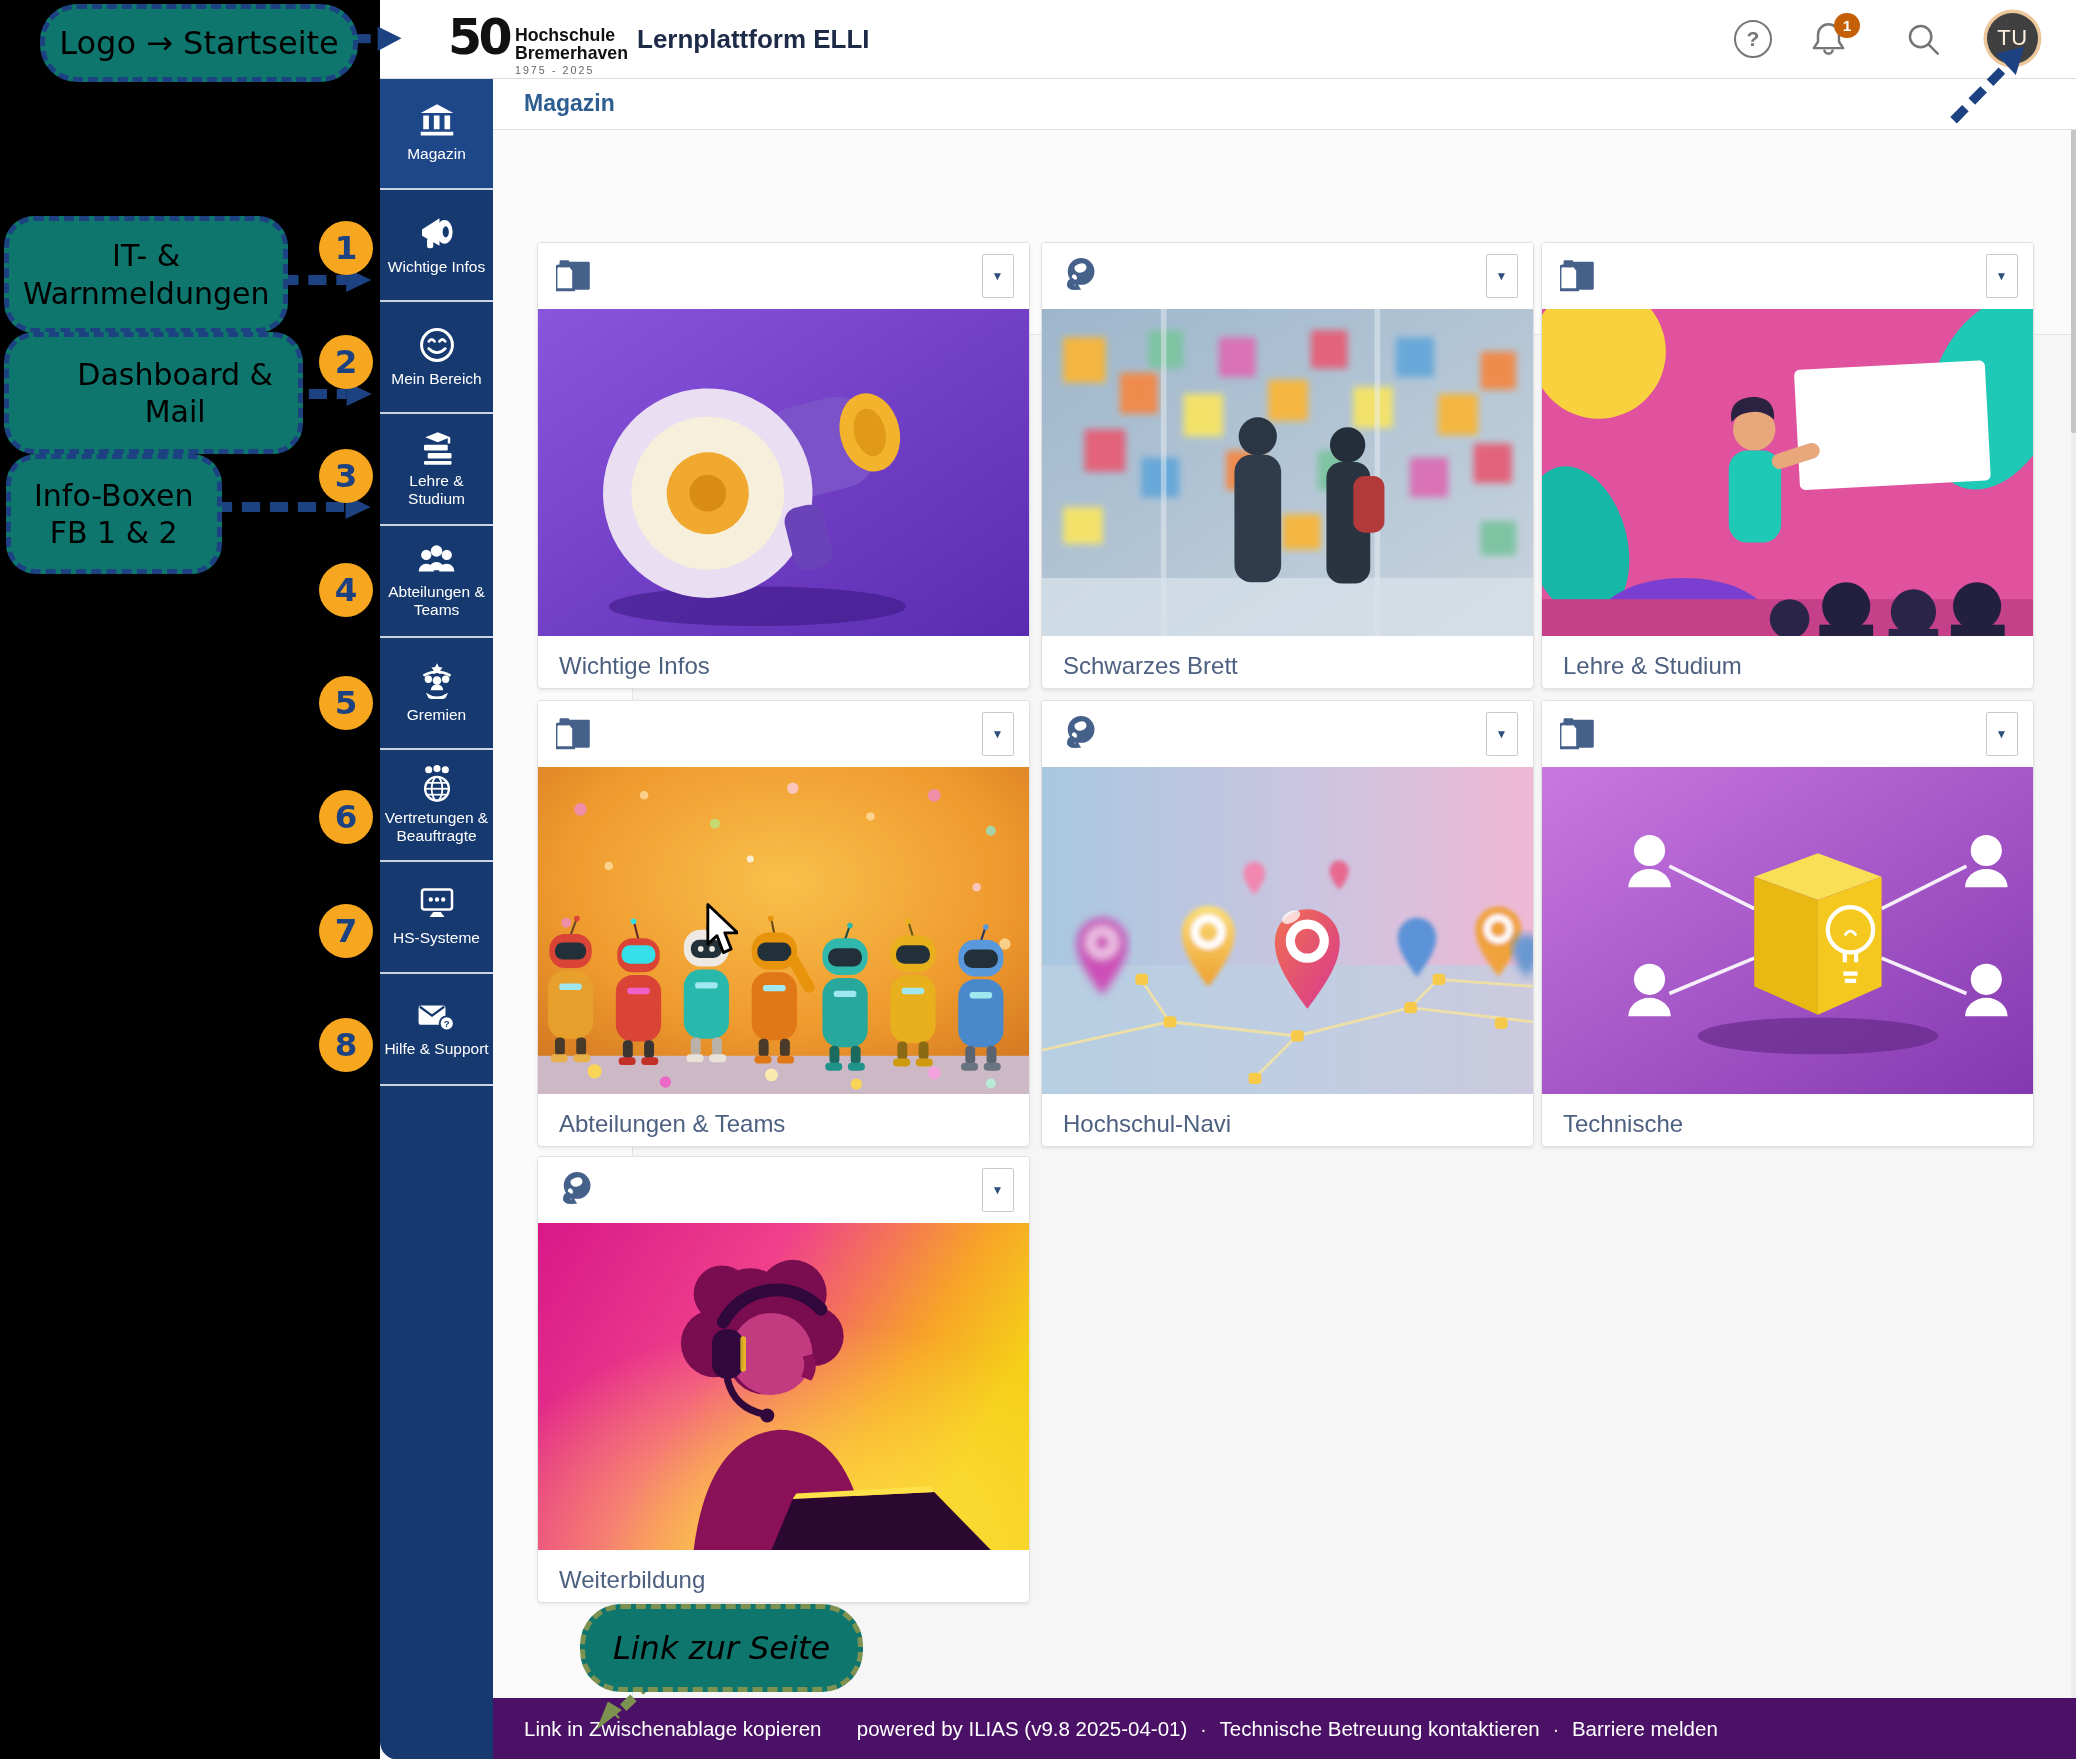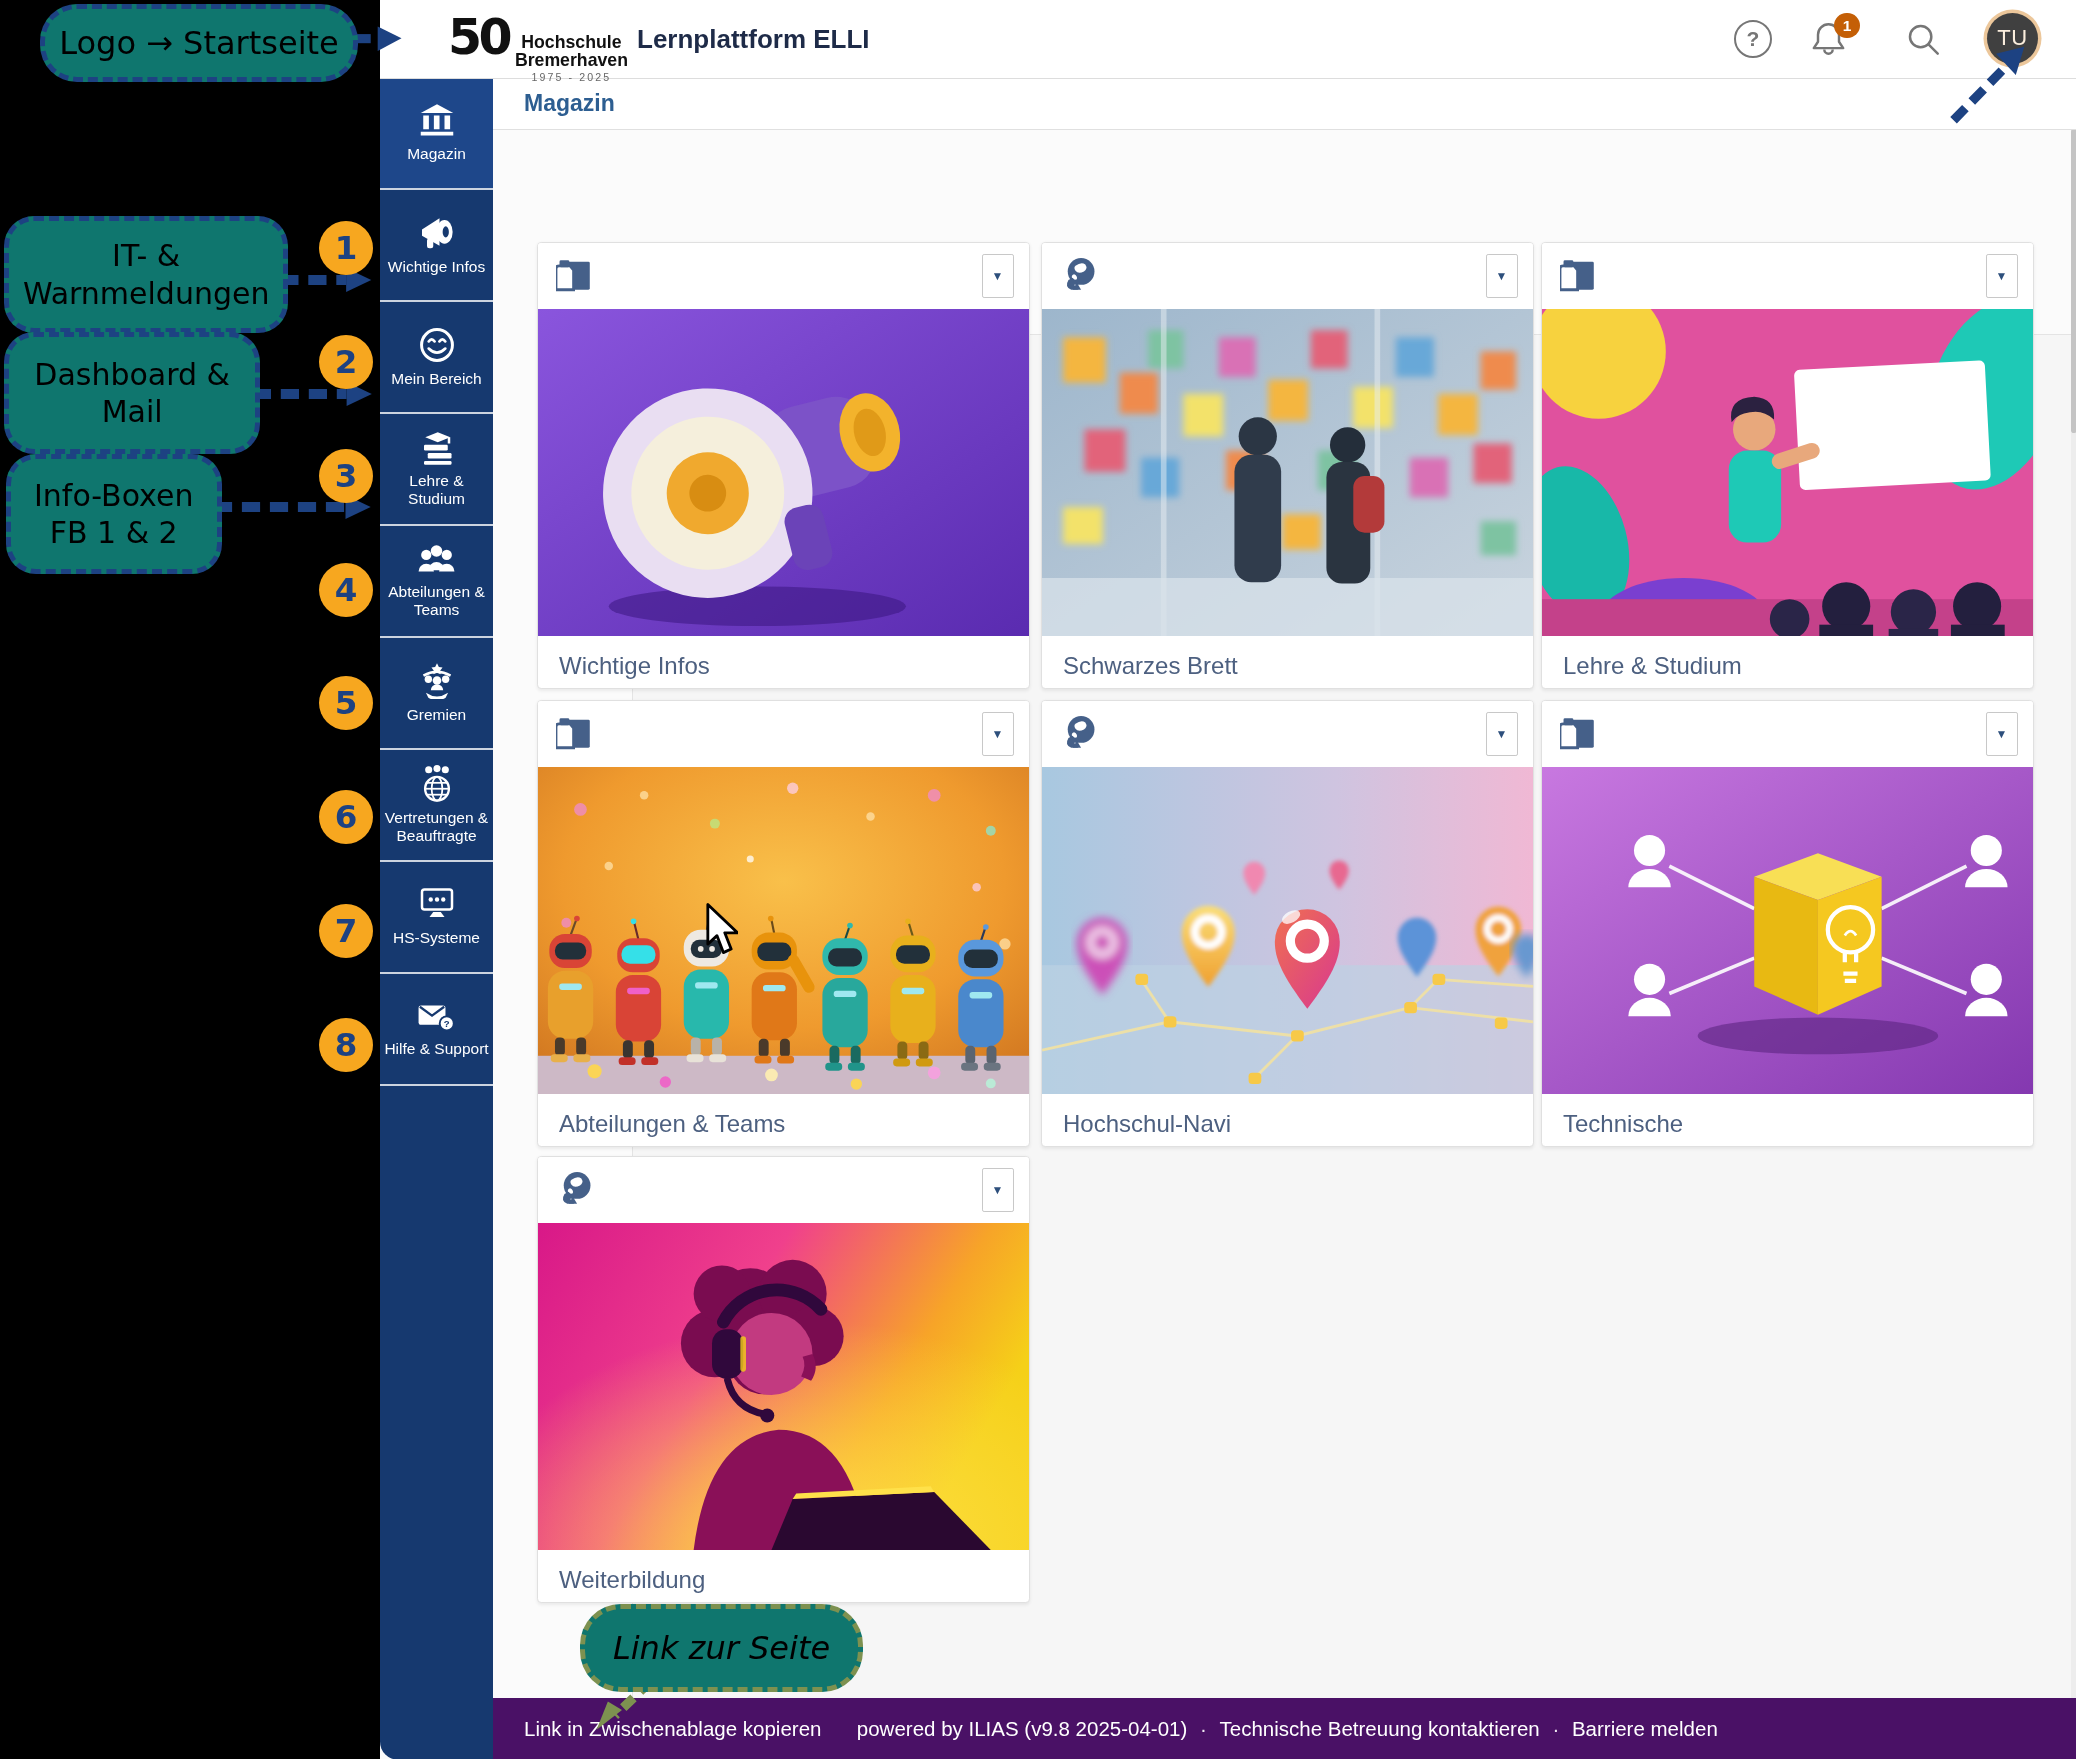--- a/index.html
+++ b/index.html
@@ -4,21 +4,21 @@
 <style>
   html,body{margin:0;padding:0;background:#222;}
   #canvas{position:relative;width:2077px;height:1760px;background:#000;overflow:hidden;
           font-family:"Liberation Sans",sans-serif;}
   
   #app{position:absolute;left:380px;top:0;width:1500px;height:1760px;background:#fbfbfb;}
   
   #header{position:absolute;left:0;top:0;width:1696px;height:78px;background:#fff;border-bottom:0.7px solid #ddd;z-index:2;}
   .logo{position:absolute;left:68px;top:8.5px;display:flex;align-items:flex-start;cursor:pointer;}
   .logo-big{font-family:"DejaVu Sans",sans-serif;font-size:49px;font-weight:bold;color:#111;line-height:58px;letter-spacing:-3.5px;}
-  .logo-txt{margin-left:5.7px;margin-top:24px;text-align:center;}
+  .logo-txt{margin-left:5.7px;margin-top:17px;}
   .logo-name{font-size:17.7px;font-weight:bold;color:#111;line-height:18.4px;}
   .logo-years{font-size:10.6px;color:#666;letter-spacing:2.1px;margin-top:2.1px;}
   .app-title{position:absolute;left:257px;top:0;height:78px;display:flex;align-items:center;
              font-size:26px;font-weight:bold;color:#1e2b48;}
   .hicon{position:absolute;top:20px;width:38px;height:38px;display:flex;align-items:center;justify-content:center;cursor:pointer;}
   .help-circle{width:34px;height:34px;border:2.1px solid #767676;border-radius:50%;display:flex;align-items:center;justify-content:center;
                font-size:21px;font-weight:bold;color:#767676;}
   .badge{position:absolute;left:25.4px;top:-7px;width:25.4px;height:25.4px;border-radius:50%;background:#c45f06;
          color:#fff;font-size:15.5px;font-weight:bold;display:flex;align-items:center;justify-content:center;}
   .avatar{position:absolute;left:1607px;top:12.7px;width:51px;height:51px;border-radius:50%;background:#404040;
@@ -677,21 +677,21 @@
     <polygon points="46,2 80,19 46,37" fill="#1d4282"></polygon>
   </svg>
 
   <div class="callout" style="left:4.2px;top:216px;width:274px;height:107px;font-size:30px;line-height:1.25;">IT- &amp;
 Warnmeldungen</div>
   <svg class="arrow" style="left:280px;top:266px;" width="93" height="28" viewBox="0 0 132 40">
     <line x1="0" y1="20" x2="94" y2="20" stroke="#1d4282" stroke-width="14" stroke-dasharray="26 14"></line>
     <polygon points="94,3 130,20 94,37" fill="#1d4282"></polygon>
   </svg>
 
-  <div class="callout" style="left:4.2px;top:332px;width:246px;height:112px;font-size:30px;line-height:1.25;">Dashboard &amp;
+  <div class="callout" style="left:4.2px;top:332px;width:246px;height:112px;font-size:30px;line-height:1.25;padding-left:43px;">Dashboard &amp;
 Mail</div>
   <svg class="arrow" style="left:252px;top:380px;" width="122" height="28" viewBox="0 0 172 40">
     <line x1="0" y1="20" x2="134" y2="20" stroke="#1d4282" stroke-width="14" stroke-dasharray="26 14"></line>
     <polygon points="134,3 170,20 134,37" fill="#1d4282"></polygon>
   </svg>
 
   <div class="callout" style="left:5.7px;top:454px;width:206px;height:110px;font-size:30px;line-height:1.25;">Info-Boxen
 FB 1 &amp; 2</div>
   <svg class="arrow" style="left:213px;top:493px;" width="160" height="28" viewBox="0 0 226 40">
     <line x1="0" y1="20" x2="188" y2="20" stroke="#1d4282" stroke-width="14" stroke-dasharray="26 14"></line>

